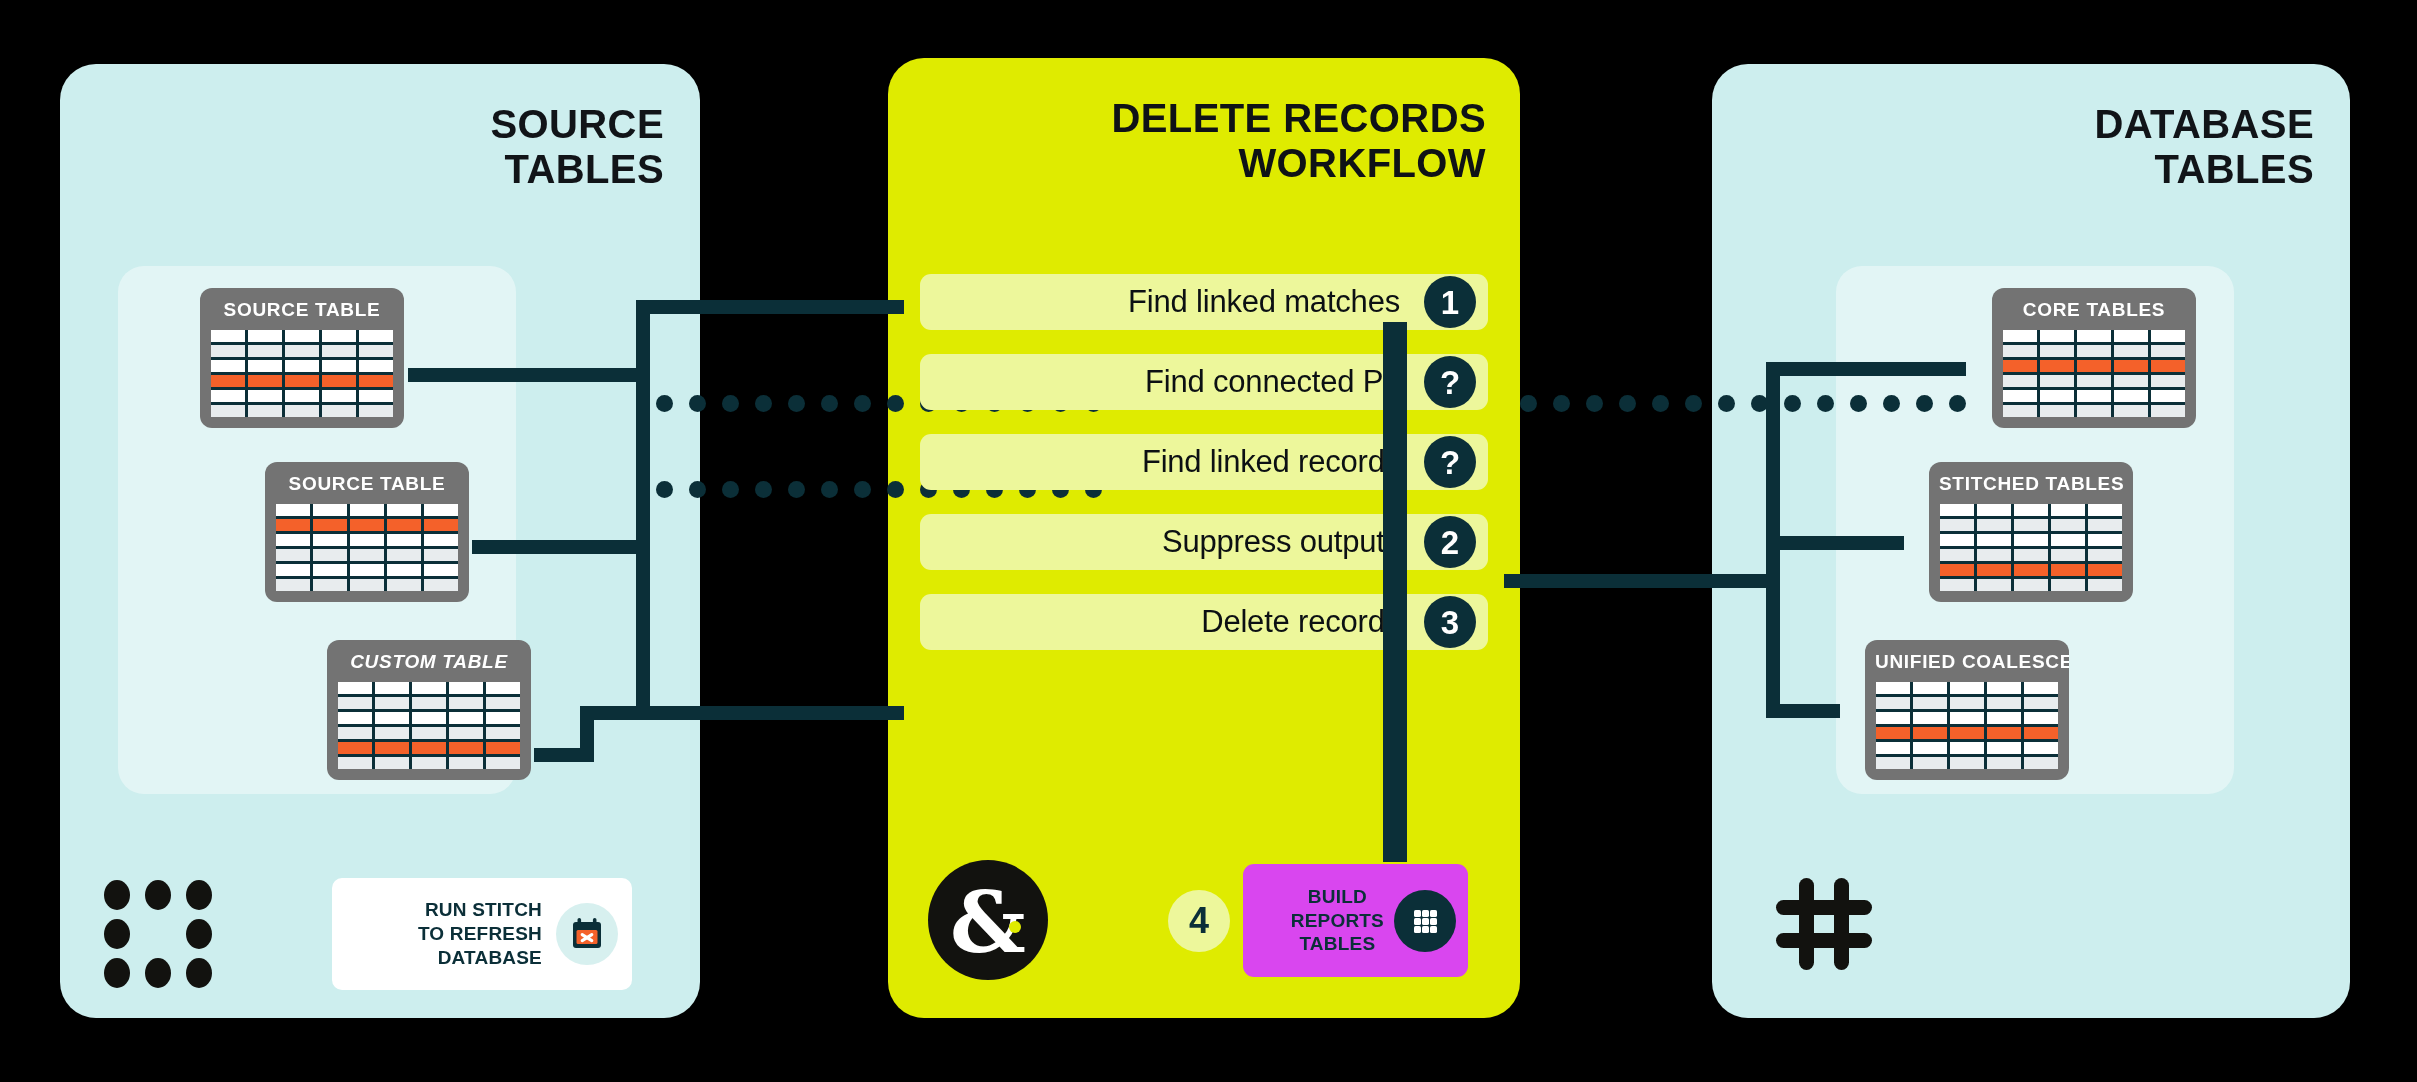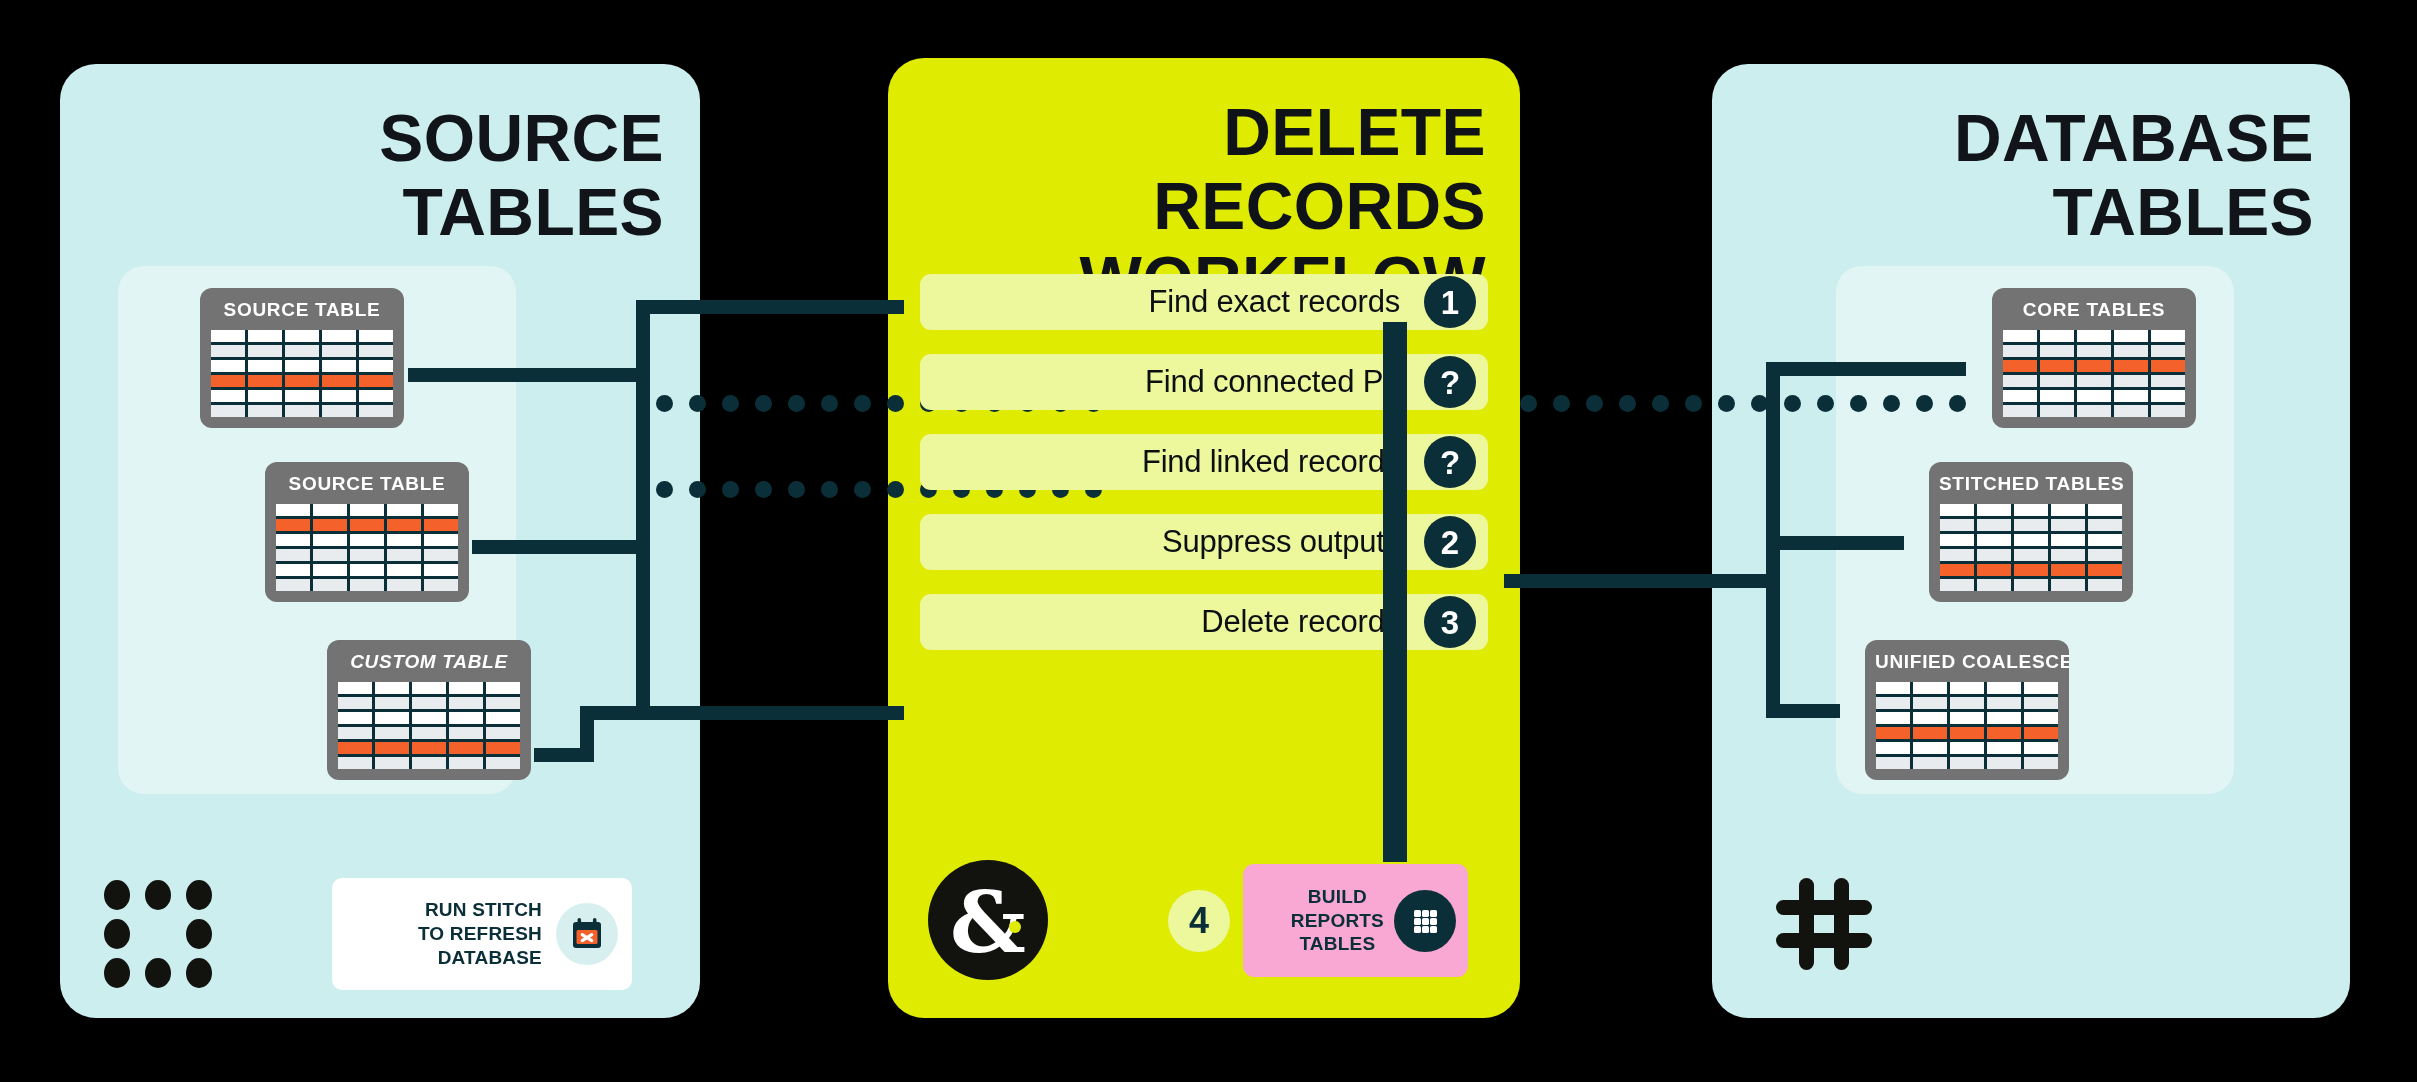--- a/index.html
+++ b/index.html
@@ -12,21 +12,21 @@
   #stage { position: relative; width: 2417px; height: 1082px; }
 
   
   .panel { position: absolute; border-radius: 36px; }
   .panel-left   { left: 60px;   top: 64px; width: 640px;  height: 954px; background: #cdeeee; }
   .panel-center { left: 888px;  top: 58px; width: 632px;  height: 960px; background: #dfeb00; }
   .panel-right  { left: 1712px; top: 64px; width: 638px;  height: 954px; background: #cdeeee; }
 
   .panel-title {
     position: absolute; right: 36px; top: 38px;
-    text-align: right; font-size: 66px; font-weight: 700;
+    text-align: right; font-size: 40px; font-weight: 700;
     letter-spacing: .4px; line-height: 1.12; color: #111418;
     white-space: pre-line;
   }
   .panel-center .panel-title { color: #0f1216; right: 34px; }
 
   
   .inner-sheet { position: absolute; border-radius: 26px; background: rgba(255,255,255,.42); }
   .inner-left  { left: 118px; top: 266px; width: 398px; height: 528px; }
   .inner-right { left: 1836px; top: 266px; width: 398px; height: 528px; }
 
@@ -95,21 +95,21 @@
   .amp-dot { position: absolute; right: 27px; bottom: 47px; width: 12px; height: 12px; border-radius: 50%; background: #dfeb00; }
 
   .four {
     position: absolute; left: 1168px; top: 890px; width: 62px; height: 62px;
     border-radius: 50%; background: #edf79b; color: #0b2f38;
     display: flex; align-items: center; justify-content: center;
     font-size: 36px; font-weight: 700;
   }
   .reports-card {
     position: absolute; left: 1243px; top: 864px; width: 225px; height: 113px;
-    background: #f9a8d4; border-radius: 11px;
+    background: #d946ef; border-radius: 11px;
     display: flex; align-items: center; justify-content: flex-end; padding: 0 12px 0 12px; gap: 10px;
   }
   .reports-text { font-size: 19px; font-weight: 700; color: #0b2f38; text-align: center; line-height: 1.25; letter-spacing: .2px; white-space: pre-line; }
   .reports-ico { width: 62px; height: 62px; border-radius: 50%; background: #0b2f38; display: flex; align-items: center; justify-content: center; flex: 0 0 auto; }
 
   
   .hash { position: absolute; left: 1768px; top: 864px; width: 120px; height: 120px; }
 </style>
 </head>
 <body>
@@ -408,21 +408,21 @@
         <div class="cell alt"></div>
         <div class="cell alt"></div>
         <div class="cell alt"></div>
         <div class="cell alt"></div>
         <div class="cell alt"></div>
       </div>
   </div>
 
   <div class="steps" id="steps">
       <div class="step">
-        <div class="step-label">Find exact records</div>
+        <div class="step-label">Find linked matches</div>
         <div class="step-badge">1</div>
       </div>
       <div class="step">
         <div class="step-label">Find connected PII</div>
         <div class="step-badge">?</div>
       </div>
       <div class="step">
         <div class="step-label">Find linked records</div>
         <div class="step-badge">?</div>
       </div>

